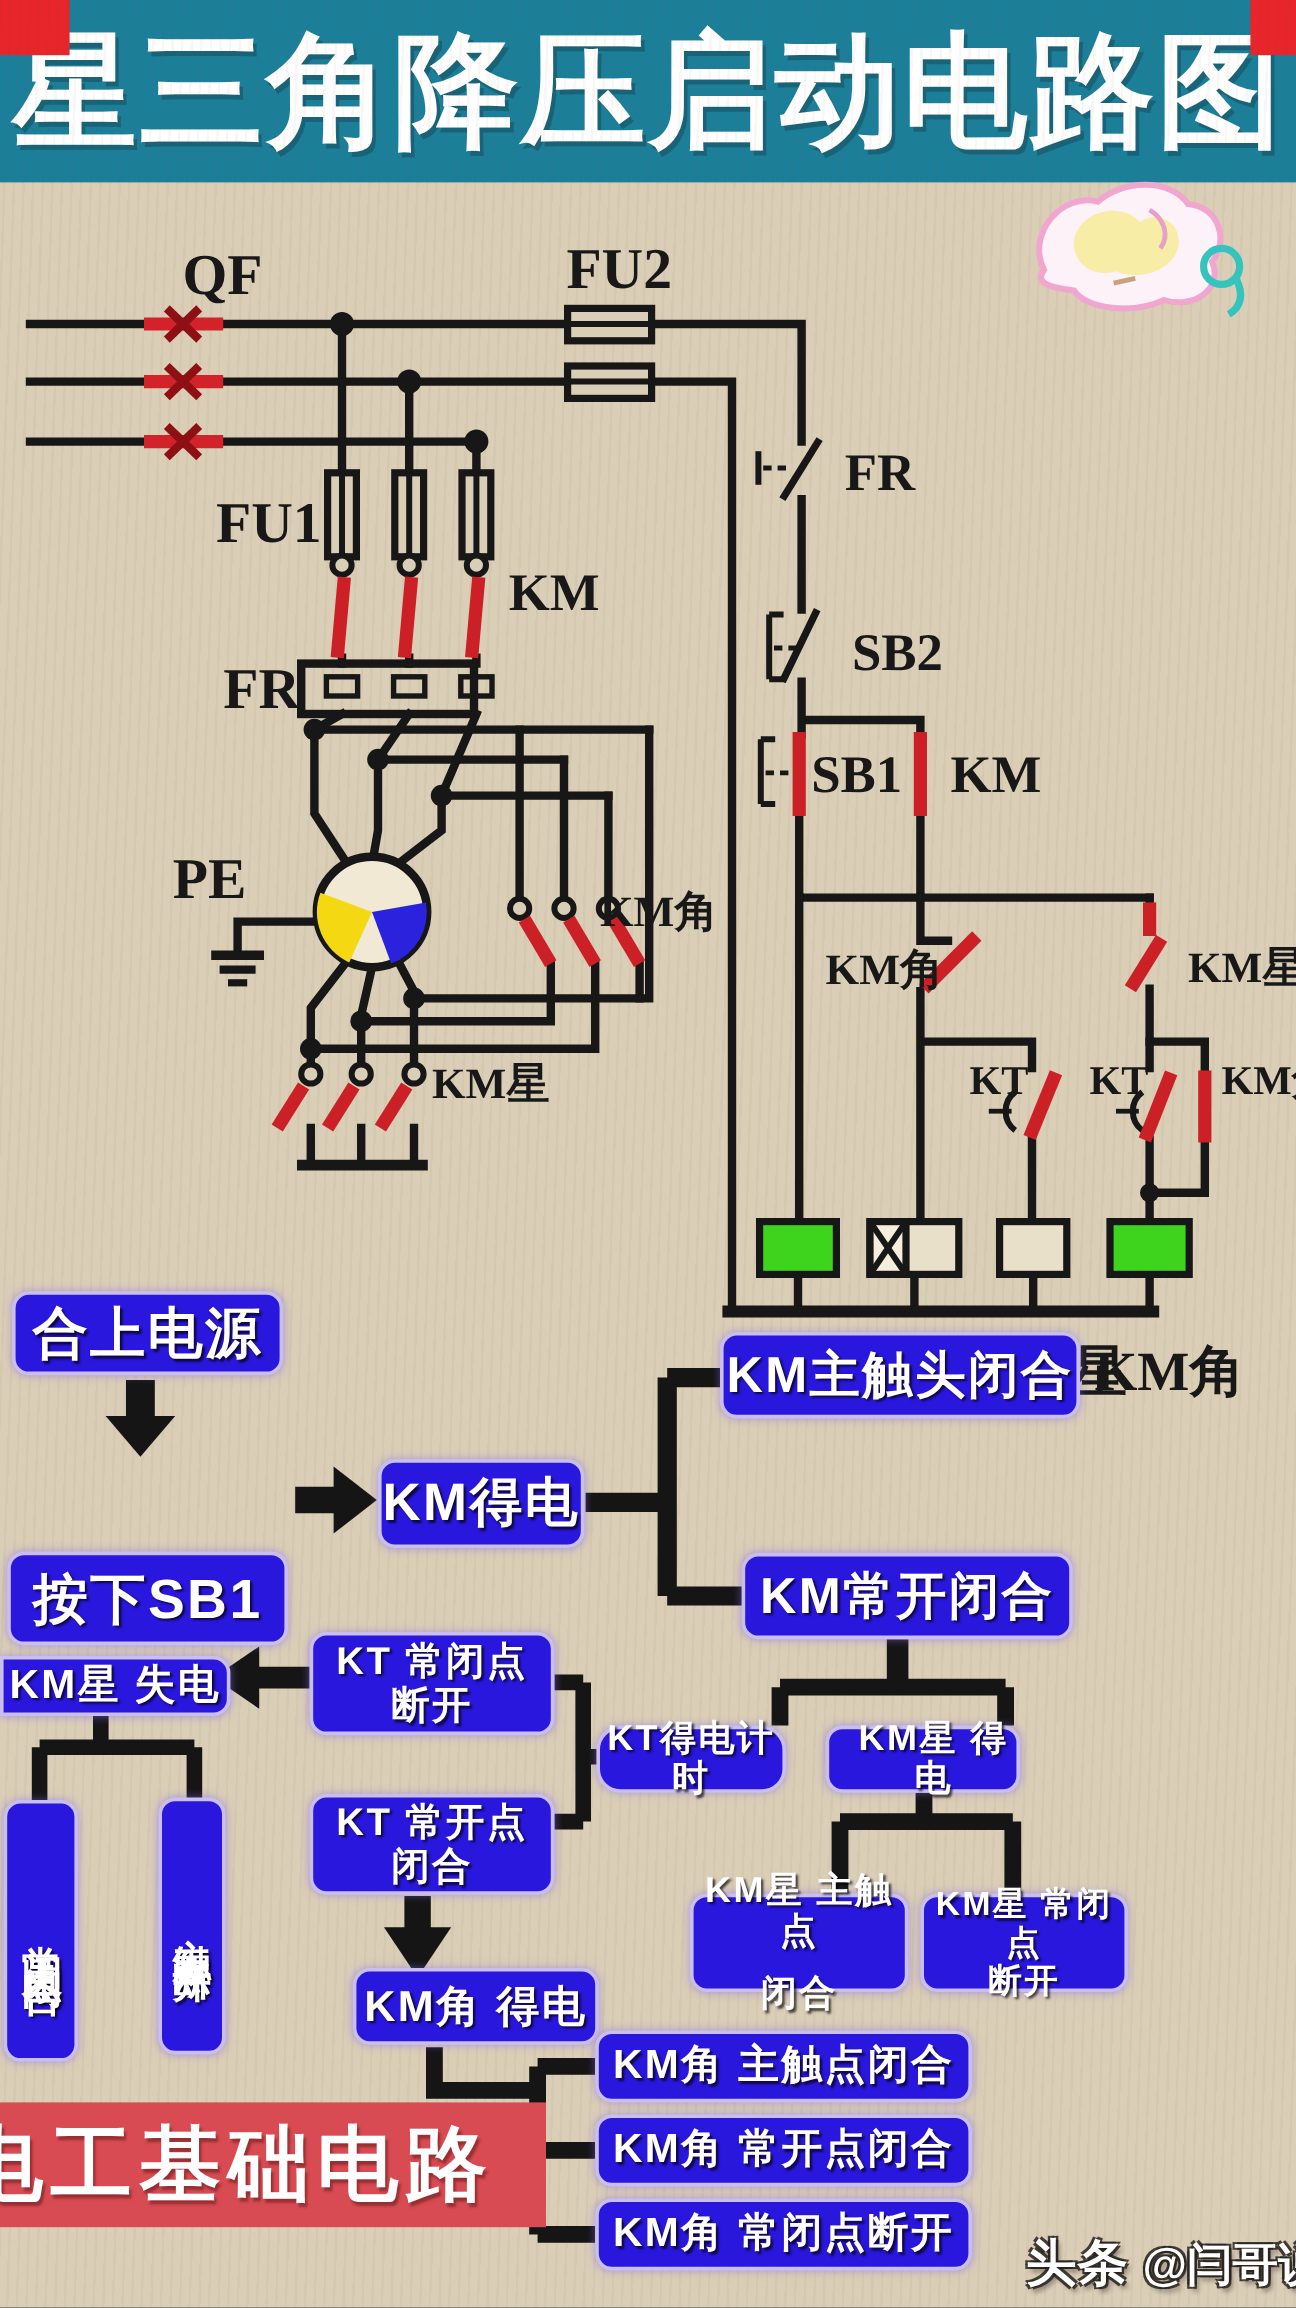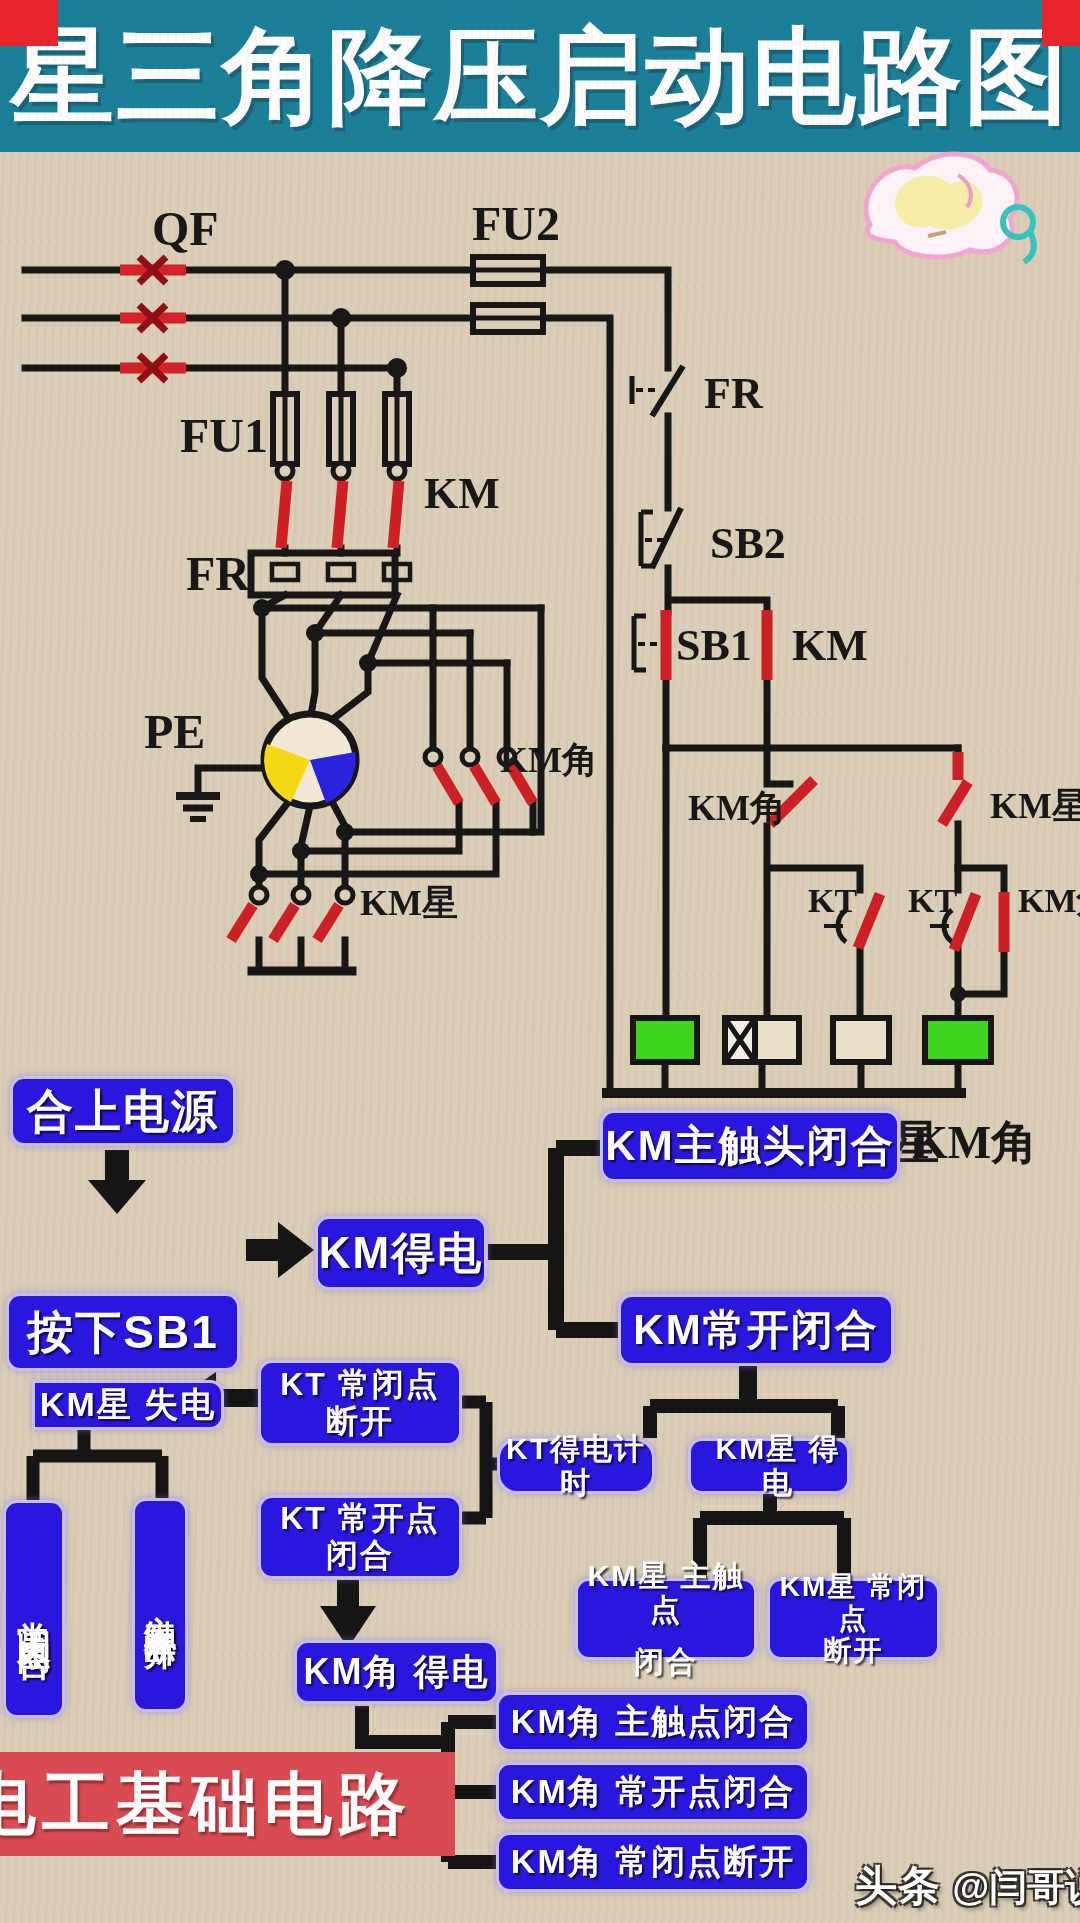--- a/index.html
+++ b/index.html
@@ -309,21 +309,21 @@
   <div class="fbox" style="left:497px;top:1438px;width:158px;height:56px;font-size:30px;border-radius:20px;">
       <span>KT得电计时</span>
     </div>
   <div class="fbox" style="left:688px;top:1438px;width:162px;height:56px;font-size:30px;padding-left:18px;">
       <span>KM星 得电</span>
     </div>
   <div class="fbox" style="left:258px;top:1360px;width:204px;height:86px;font-size:32px;">
     <span>KT 常闭点</span>
       <span>断开</span>
     </div>
-  <div class="fbox" style="left:0px;top:1380px;width:192px;height:50px;font-size:34px;border-radius:0 14px 14px 0;margin-left:32px;">
+  <div class="fbox" style="left:0px;top:1380px;width:192px;height:50px;font-size:34px;border-radius:0 14px 14px 0;">
       <span>KM星 失电</span>
     </div>
   <div class="fbox vert" style="left:3px;top:1500px;width:62px;height:218px;font-size:34px;">
       <span>常闭点闭合</span>
     </div>
   <div class="fbox vert" style="left:132px;top:1498px;width:56px;height:214px;font-size:32px;">
       <span>主触点断开</span>
     </div>
   <div class="fbox" style="left:258px;top:1495px;width:204px;height:84px;font-size:32px;">
     <span>KT 常开点</span>

